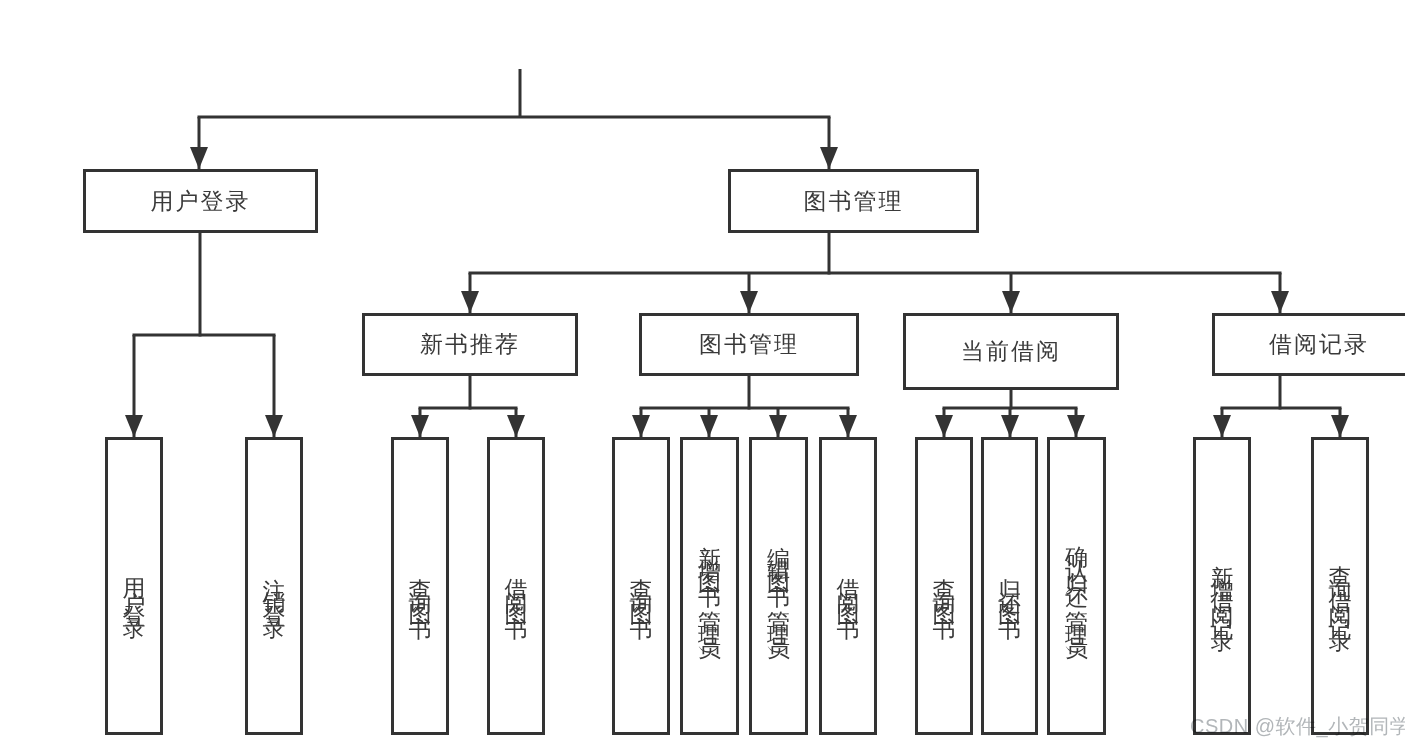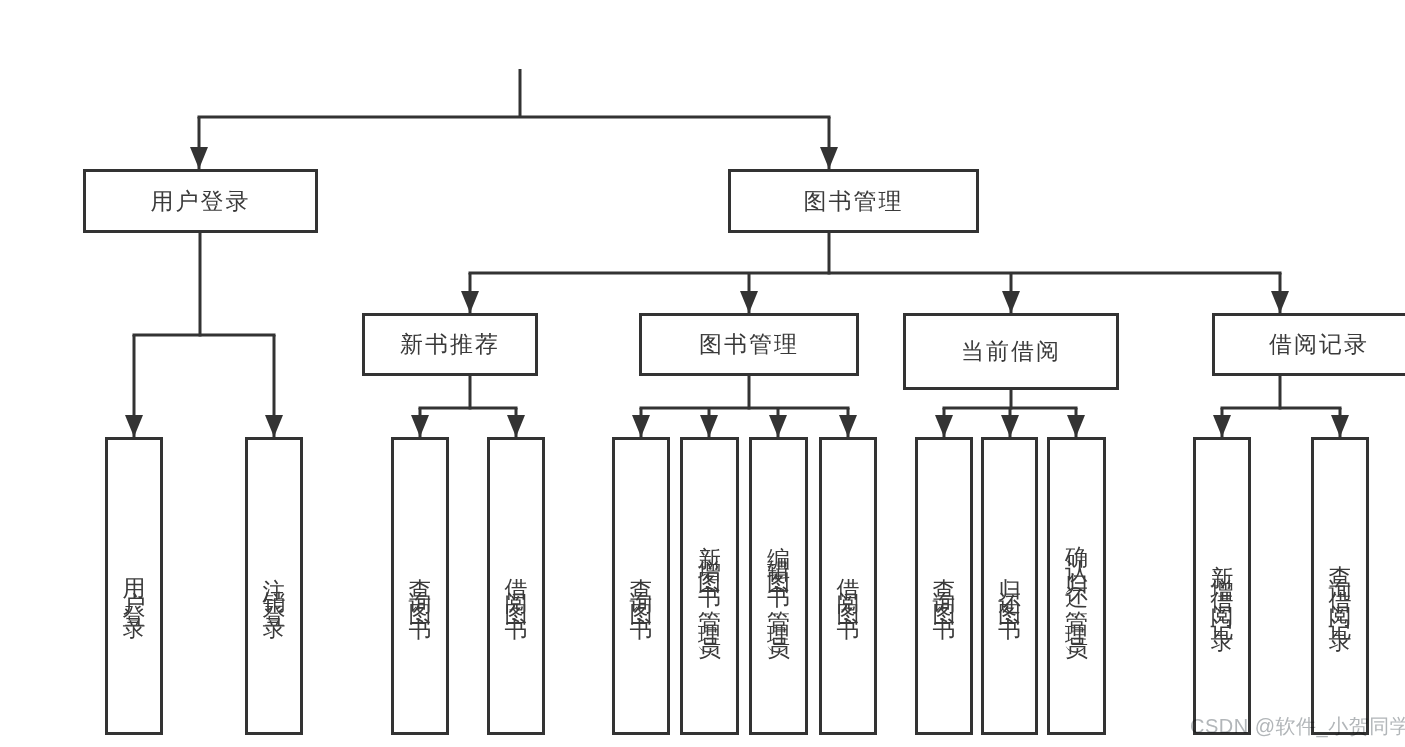--- a/index.html
+++ b/index.html
@@ -93,21 +93,21 @@
   </svg>
 
 
   <div class="box" style="left:83px;top:169px;width:235px;height:64px">
     <span class="hlabel">用户登录</span>
   </div>
   <div class="box" style="left:728px;top:169px;width:251px;height:64px">
     <span class="hlabel">图书管理</span>
   </div>
 
-  <div class="box" style="left:362px;top:313px;width:176px;height:63px">
+  <div class="box" style="left:362px;top:313px;width:216px;height:63px">
     <span class="hlabel">新书推荐</span>
   </div>
   <div class="box" style="left:639px;top:313px;width:220px;height:63px">
     <span class="hlabel">图书管理</span>
   </div>
   <div class="box" style="left:903px;top:313px;width:216px;height:77px">
     <span class="hlabel">当前借阅</span>
   </div>
   <div class="box" style="left:1212px;top:313px;width:214px;height:63px">
     <span class="hlabel">借阅记录</span>

